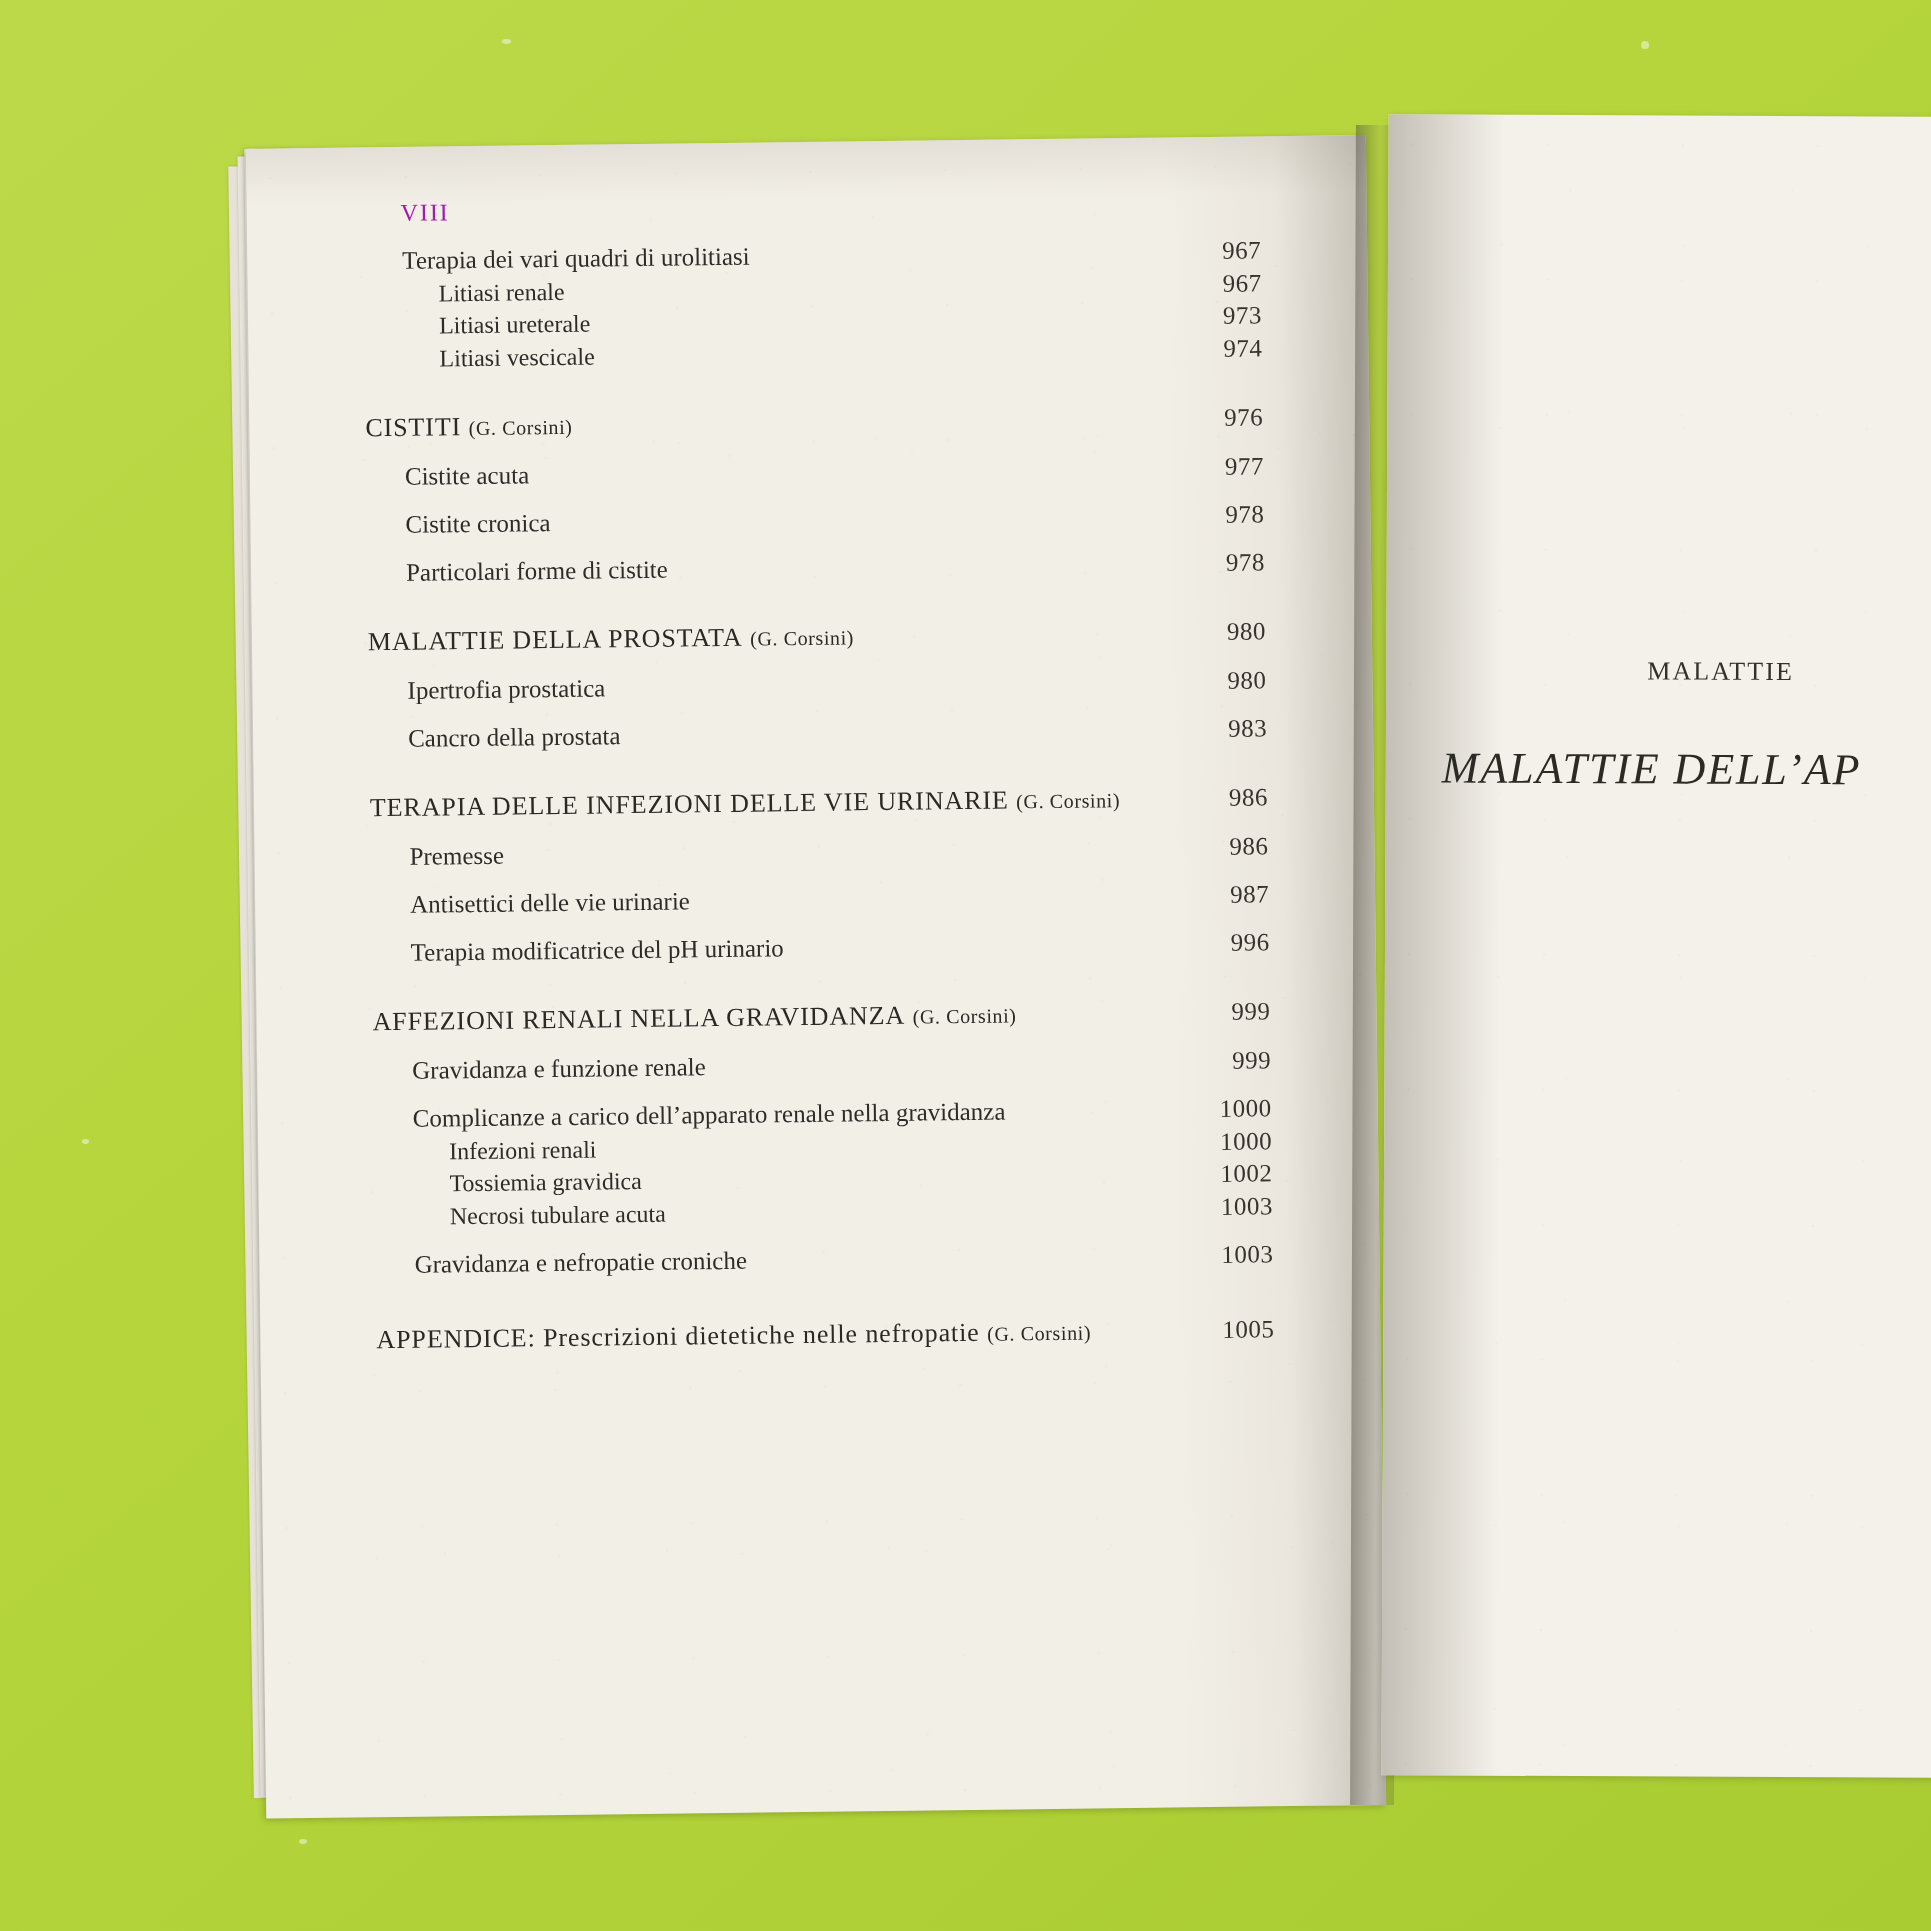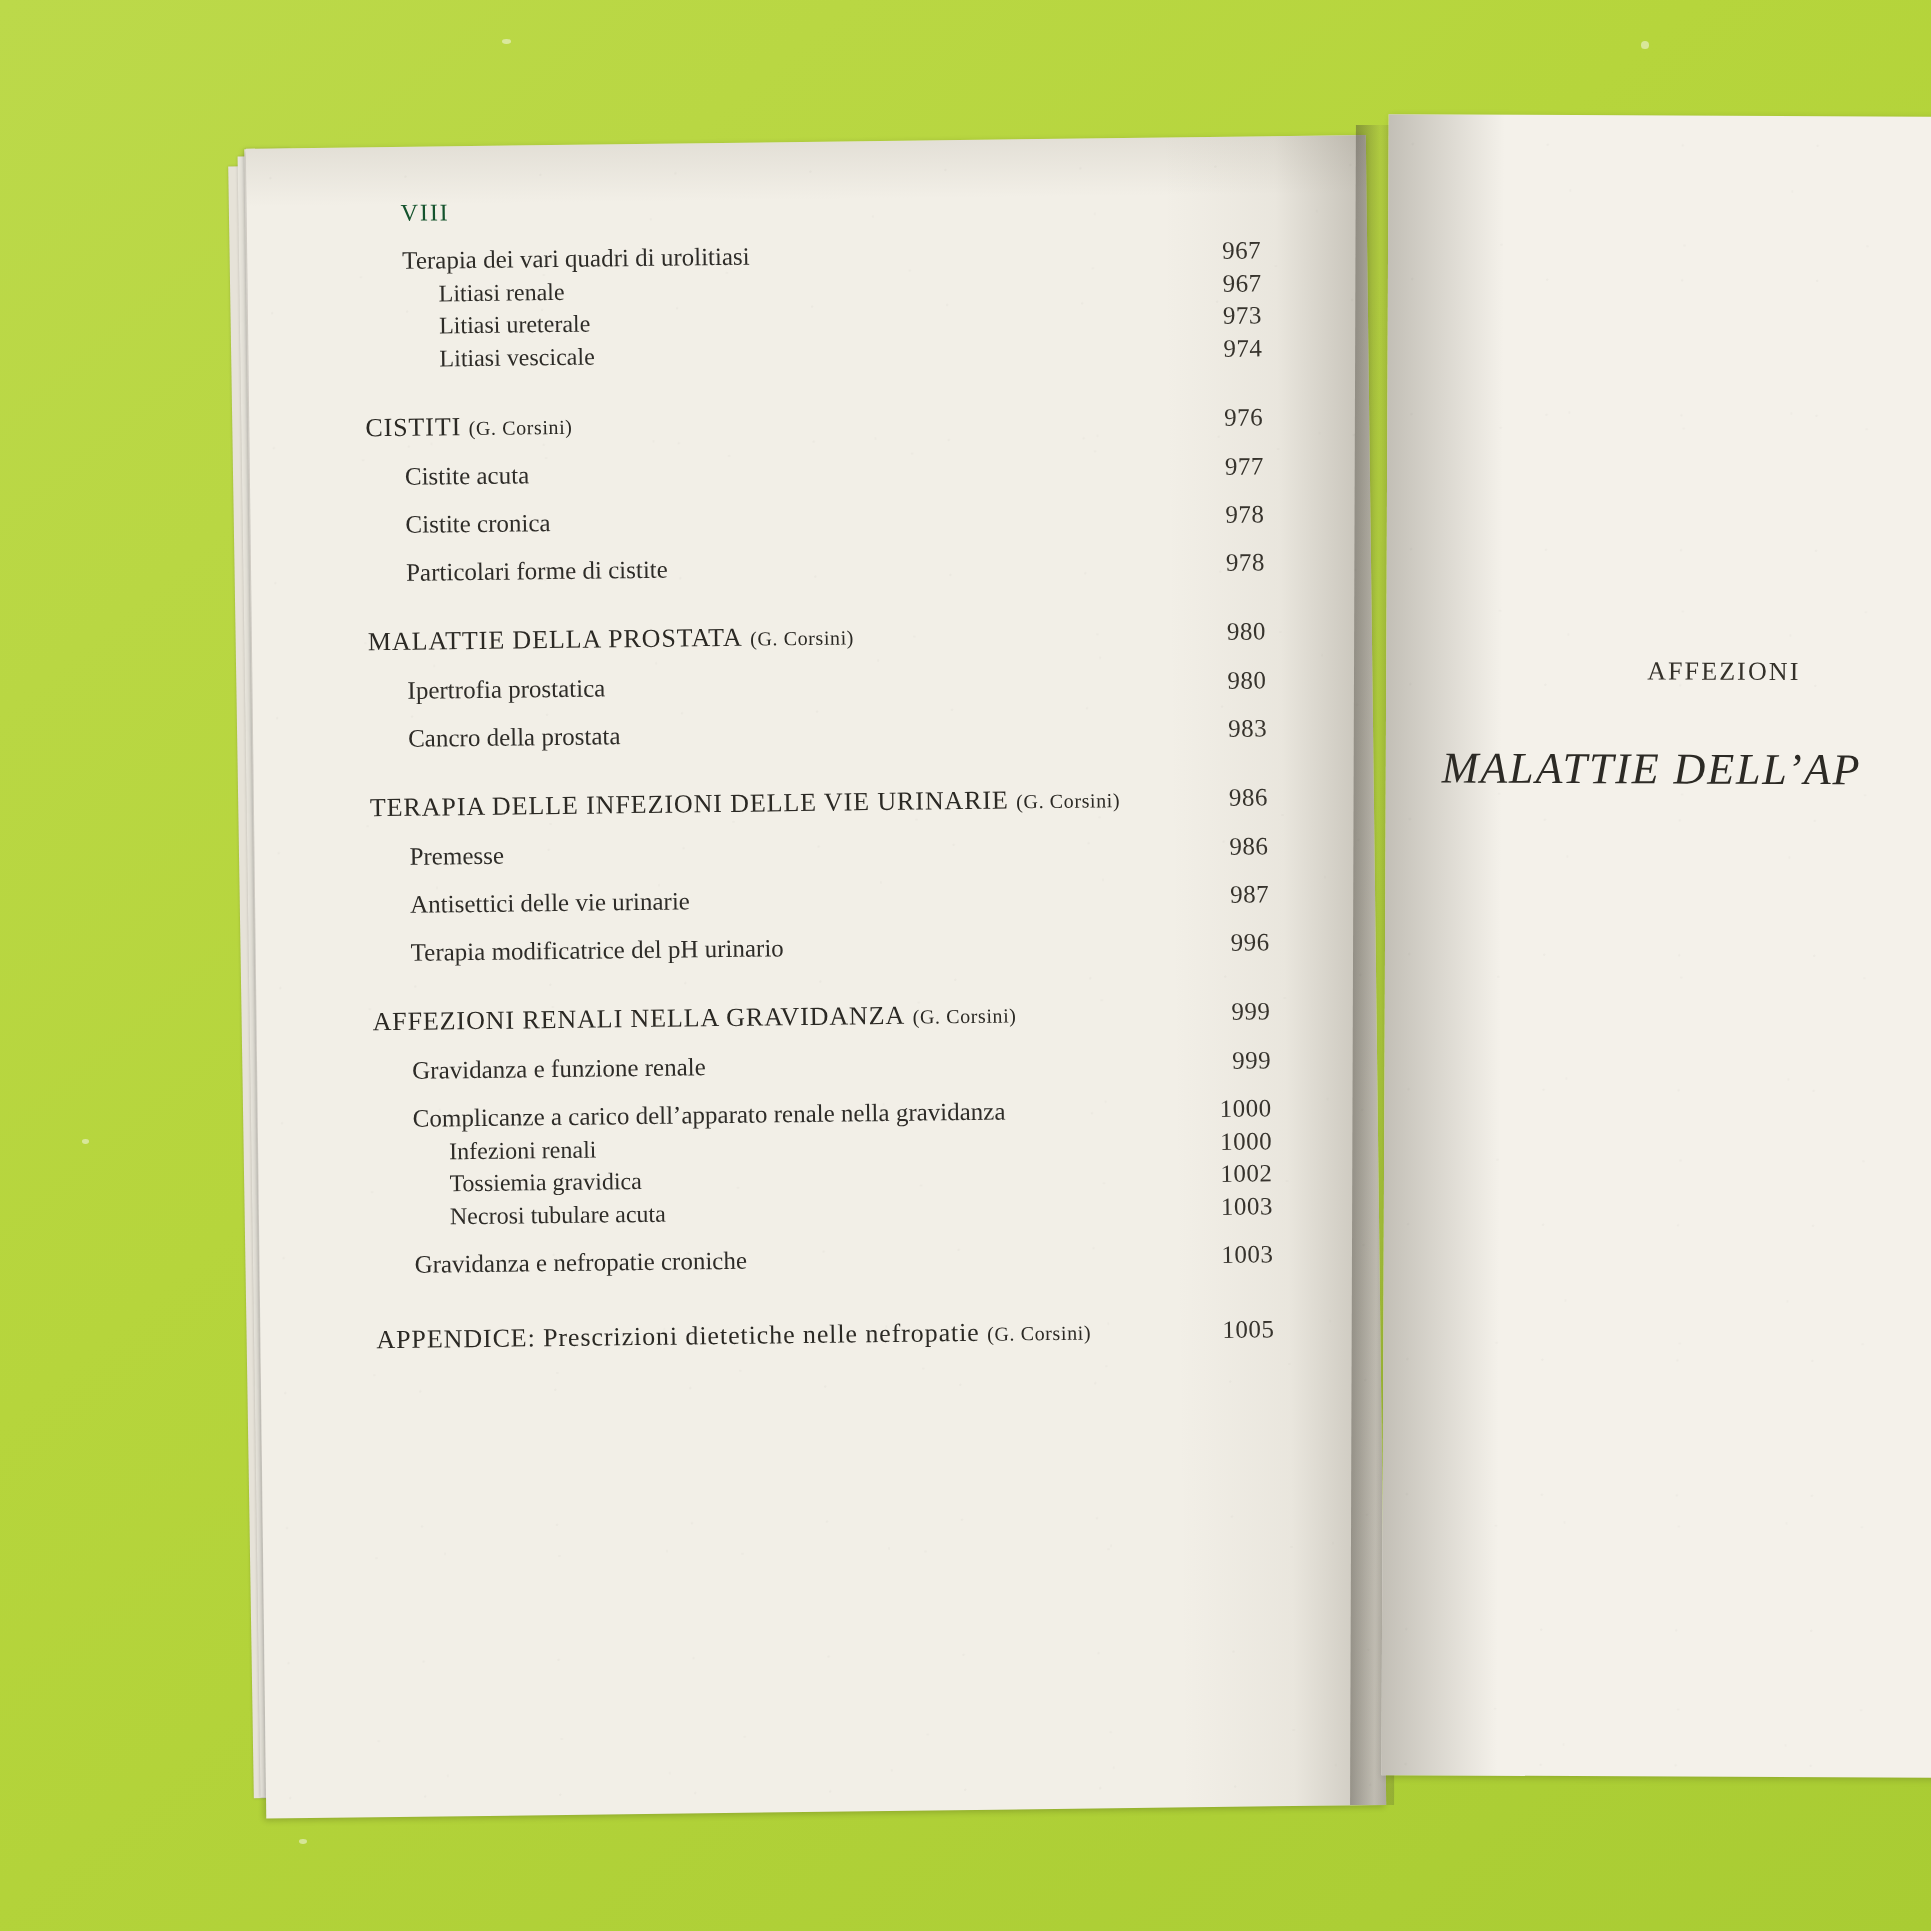--- a/index.html
+++ b/index.html
@@ -112,21 +112,21 @@
     left: 0; top: 0;
     width: 100%; height: 100%;
     color: #2e2c28;
   }
   .folio {
     position: absolute;
     left: 154px;
     top: 53px;
     font-size: 24px;
     letter-spacing: 1.9px;
-    color: #14532d;
+    color: #a21caf;
   }
 
   .toc {
     position: absolute;
     left: 116px;
     top: 101px;
     width: 898px;
   }
 
   .row {
@@ -369,20 +369,20 @@
           </div>
 
         </div>
       </div>
       <div class="noise"></div>
     </div>
 
     <div class="gutter"></div>
 
     <div class="right-page">
-      <div class="rp-author">AFFEZIONI</div>
+      <div class="rp-author">MALATTIE</div>
       <div class="rp-title">MALATTIE DELL’AP</div>
       <div class="noise"></div>
     </div>
 
   </div>
 </div>
 
 
 </body></html>

